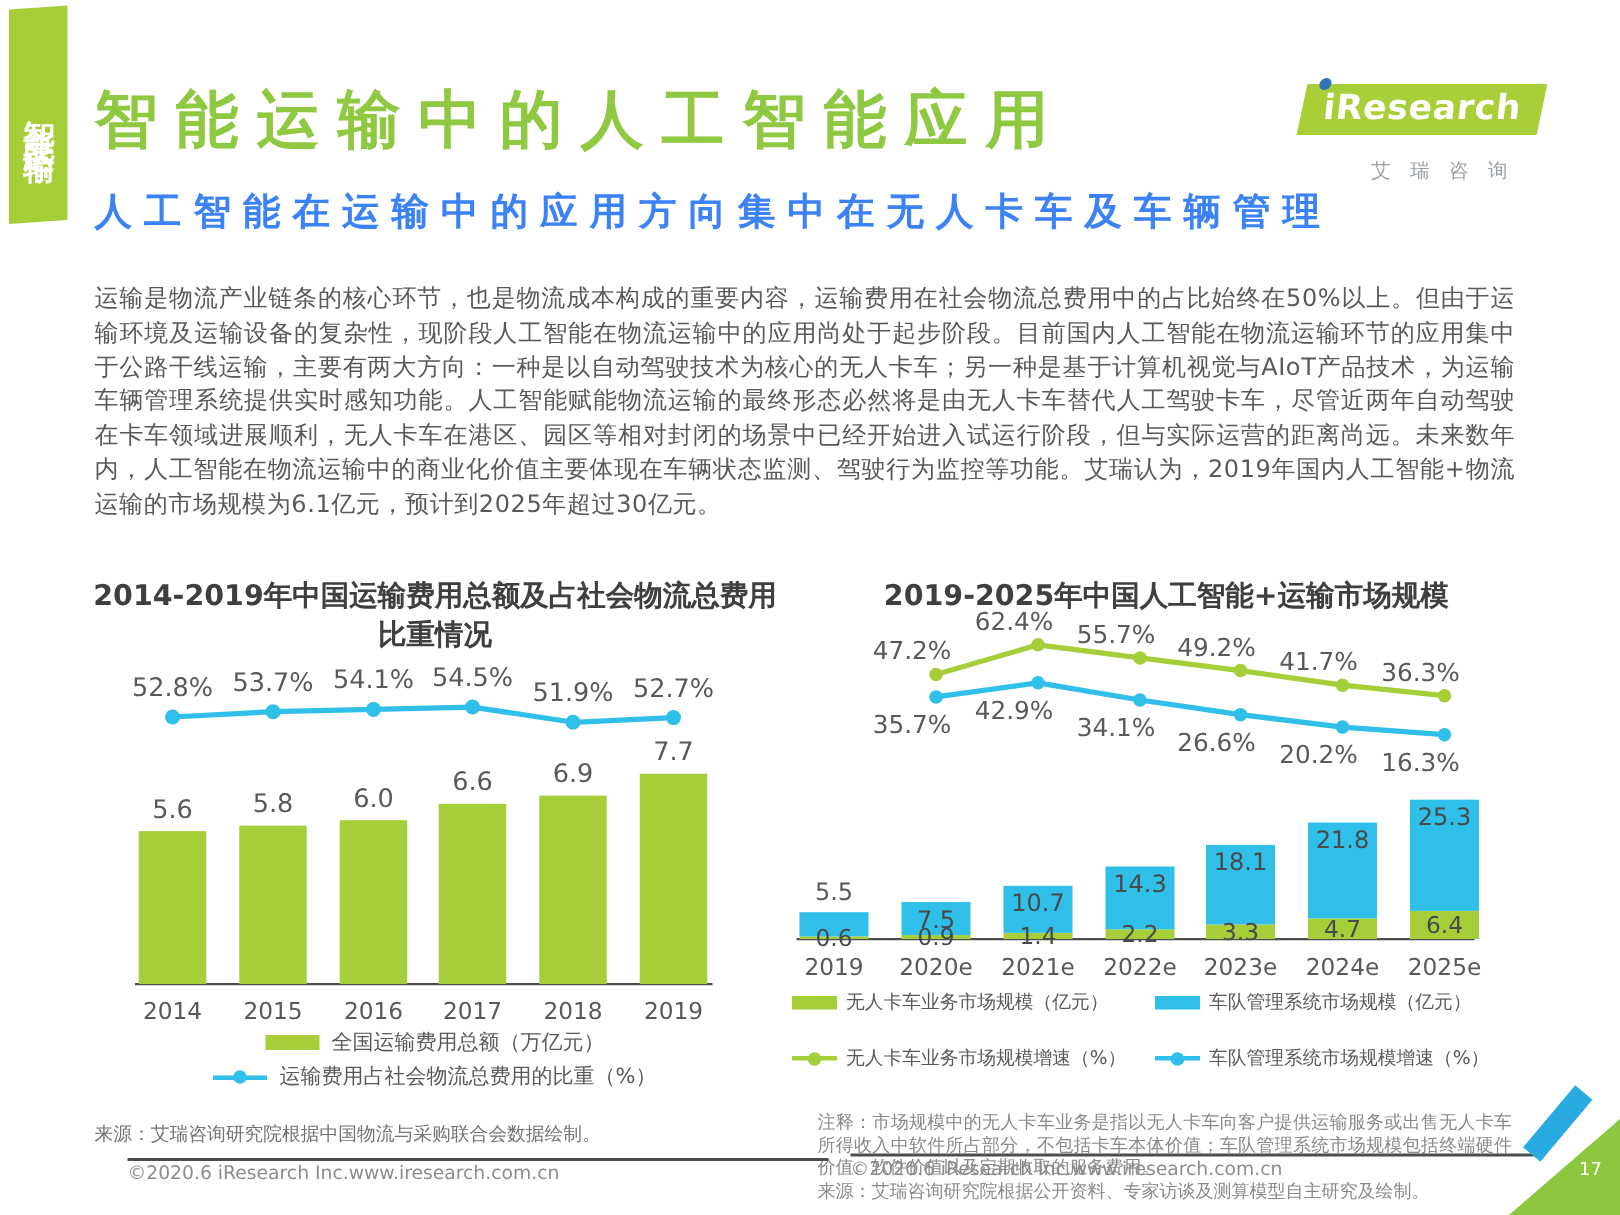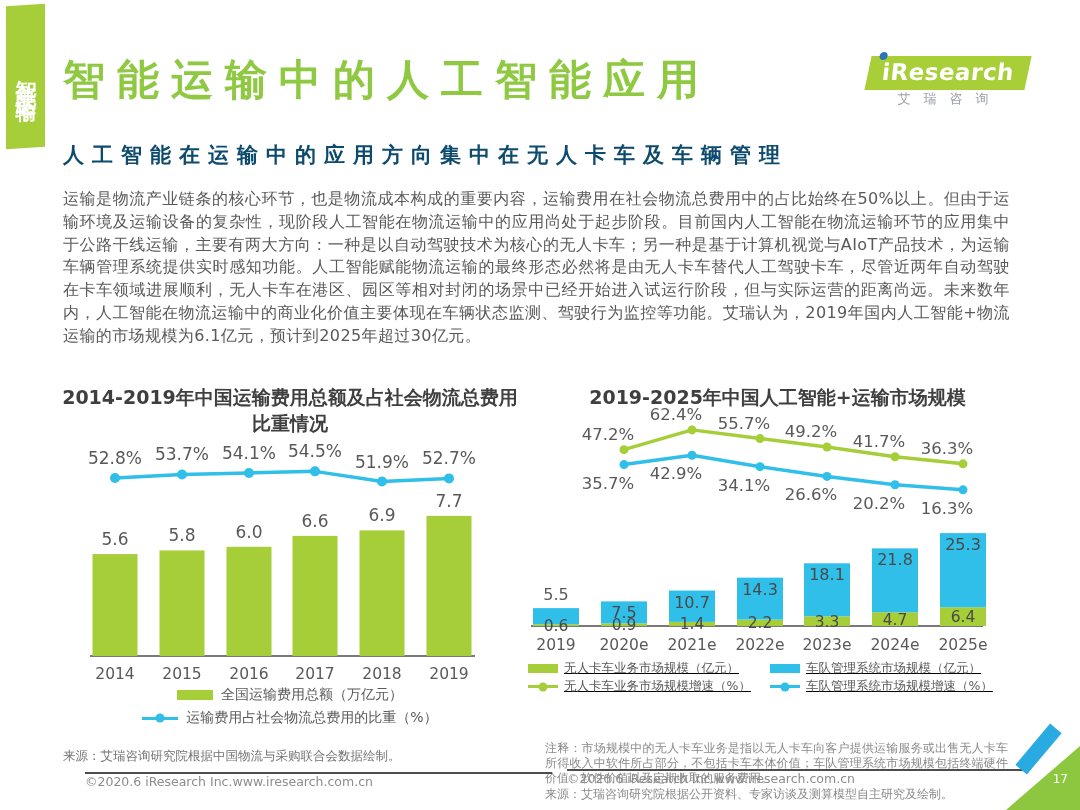--- a/index.html
+++ b/index.html
@@ -25,42 +25,42 @@
   .logo-box {
     position:relative; display:inline-block; background:#a8cf38;
     transform:skewX(-12deg); padding:3px 14px 5px 14px;
   }
   .logo-box .brand {
     display:inline-block; transform:skewX(6deg); color:#fff; font-weight:bold;
     font-size:23px; letter-spacing:0.5px;
   }
   .logo-dot { position:absolute; left:8px; top:-4px; width:8px; height:8px;
     border-radius:50%; background:#2e74b5; }
-  .logo-sub { margin-top:0; color:#9aa0a6; font-size:13px; letter-spacing:13px;
-    text-indent:13px; white-space:nowrap; }
+  .logo-sub { margin-top:15px; color:#9aa0a6; font-size:13px; letter-spacing:13px;
+    text-indent:13px; white-space:nowrap;text-align:right; }
 
   .page-title { left:63px; top:52px; font-size:42px; font-weight:bold;
     color:#8fc841; letter-spacing:12px; white-space:nowrap; }
-  .page-subtitle { left:63px; top:141px; font-size:21px; color:#0c4a6e;
+  .page-subtitle { left:63px; top:124px; font-size:25px; color:#3b82f6;
     letter-spacing:8px; white-space:nowrap; }
   .body-text { left:63px; top:188px; width:947px; font-size:16px;
     line-height:22.8px; color:#595959; text-align:justify; letter-spacing:0.4px; }
 
   .chart-title { font-size:19px; font-weight:bold; color:#3f3f3f;
     text-align:center; line-height:26px; }
   .chart1-title { left:60px; top:384px; width:460px; }
   .chart2-title { left:545px; top:384px; width:465px; }
   svg text { font-family:"DejaVu Sans","Liberation Sans",sans-serif; }
 
   
   .legend1 { left:60px; top:686px; width:460px; display:flex;
     flex-direction:column; align-items:center; gap:5px; }
   .legend-row { display:flex; align-items:center; gap:8px; font-size:14px; color:#595959; }
   .legend2 { left:528px; top:660px; width:480px; display:grid;
-    grid-template-columns:242px 238px; row-gap:1px;text-decoration:underline; }
+    grid-template-columns:242px 238px; row-gap:20px; }
   .legend2 .legend-row { font-size:12.5px; gap:6px; }
   .sw-bar { width:36px; height:10px; flex:0 0 auto; }
   .sw-bar.small { width:30px; height:9px; }
   .sw-line { position:relative; width:36px; height:3px; flex:0 0 auto; }
   .sw-line.small { width:30px; }
   .sw-line .dot { position:absolute; left:50%; top:50%; width:9px; height:9px;
     border-radius:50%; transform:translate(-50%,-50%); }
   .green-bg { background:#a5ce39; }
   .blue-bg { background:#2fbfe9; }
 

